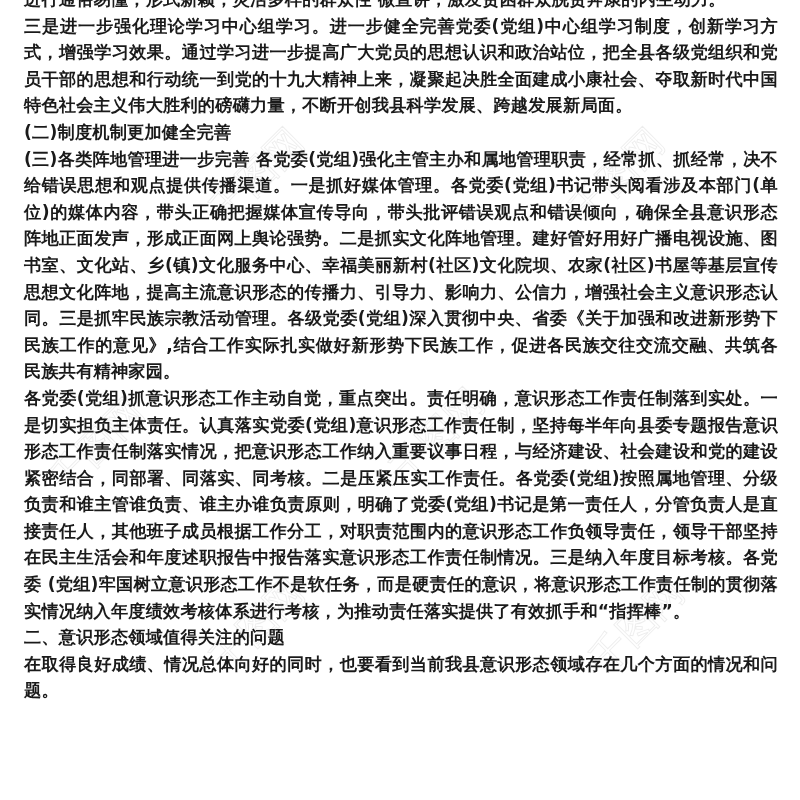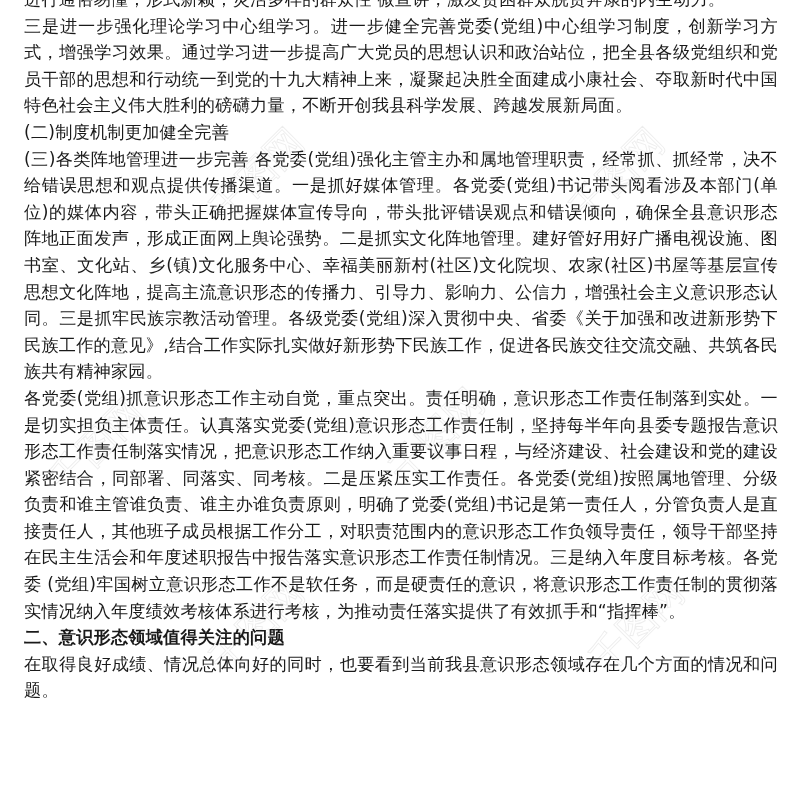--- a/index.html
+++ b/index.html
@@ -6,21 +6,21 @@
   body {
     width: 800px; height: 800px; overflow: hidden; position: relative;
     font-family: "DejaVu Sans", "Liberation Sans", sans-serif;
     color: #1a1a1a;
   }
   .doc {
     position: absolute; left: 24px; top: -14px; width: 754px;
     font-size: 17.2px; line-height: 26.6px; letter-spacing: 0.2px;
     text-align: justify; text-justify: inter-character;
   }
-  .doc p { margin: 0; }
+  .doc p { margin: 0; font-weight: bold; }
   .doc .h2 { font-weight: bold; }
   .wm {
     position: absolute; font-size: 38px; color: transparent;
     -webkit-text-stroke: 1px rgba(0,0,0,0.07);
     transform: rotate(-45deg); white-space: nowrap; pointer-events: none;
     font-family: "DejaVu Sans", sans-serif;
   }
 </style>
 </head>
 <body>

